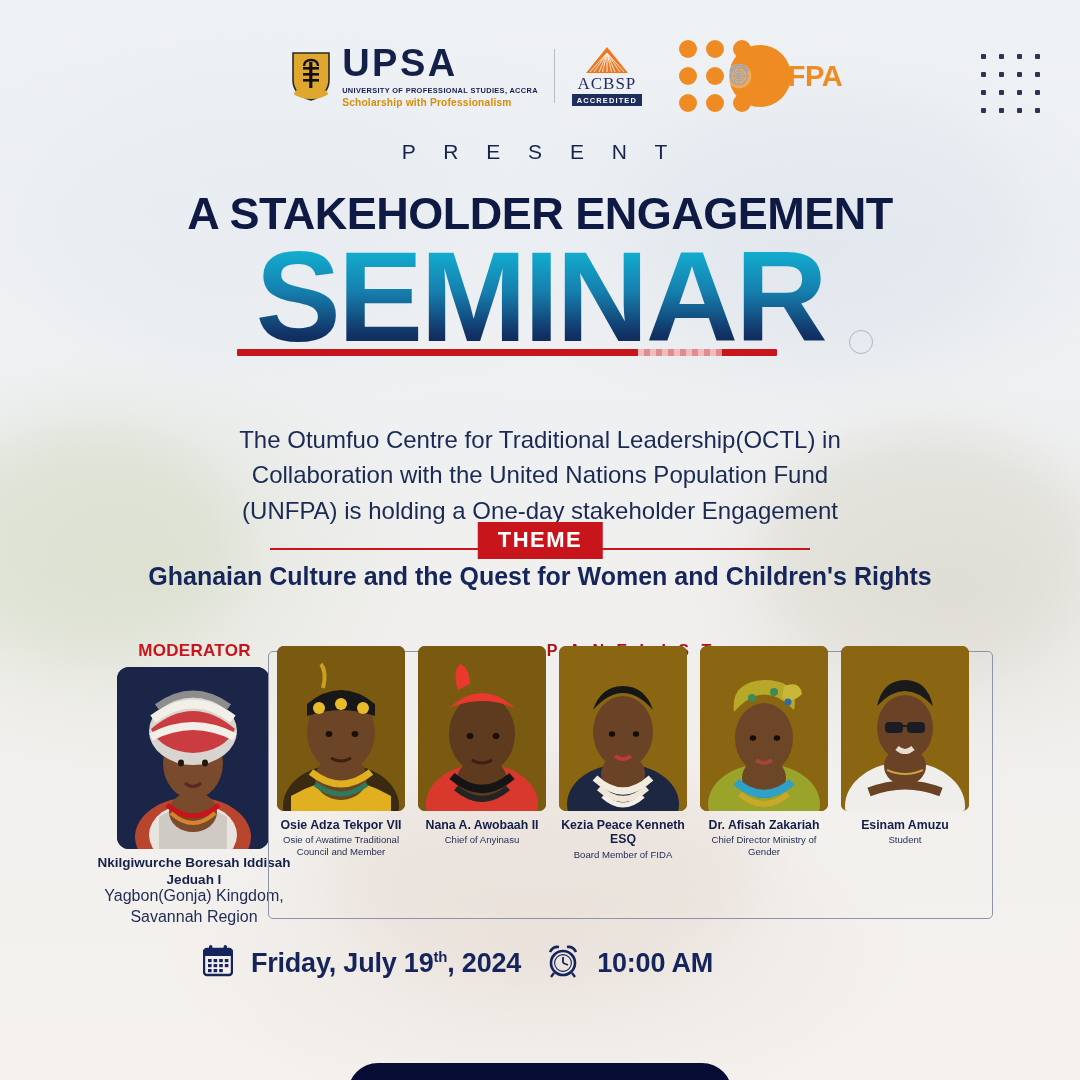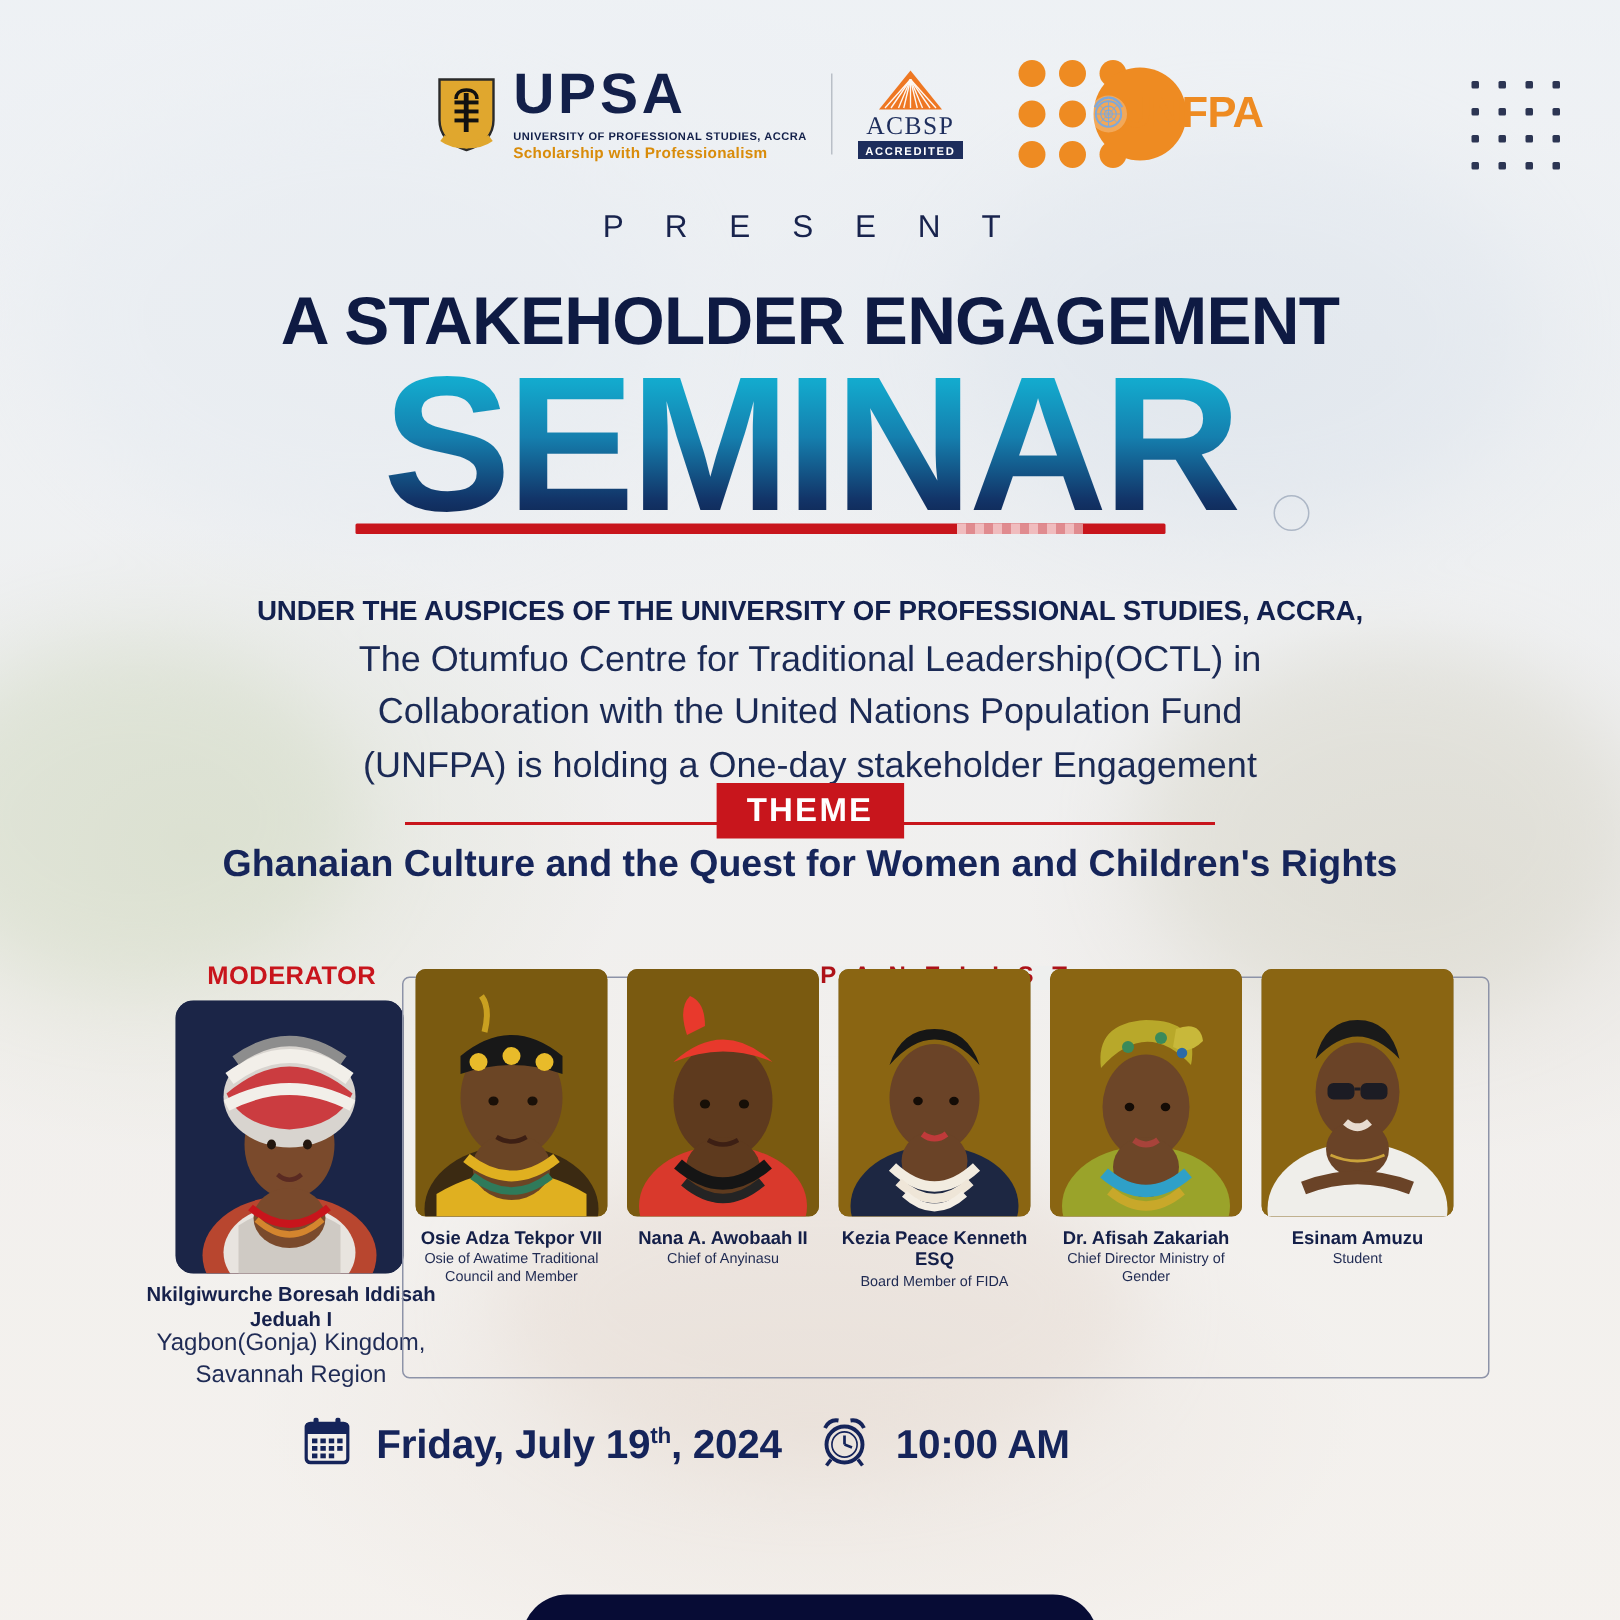--- a/index.html
+++ b/index.html
@@ -324,21 +324,20 @@
       <i></i>
   </div>
 
   <div class="present">P R E S E N T</div>
   <div class="title-1">A STAKEHOLDER ENGAGEMENT</div>
   <div class="title-2">SEMINAR</div>
   <div class="ring"></div>
   <div class="redbar"></div>
   <div class="redbar-dash"></div>
 
-  <div class="auspices">UNDER THE AUSPICES OF THE UNIVERSITY OF PROFESSIONAL STUDIES, ACCRA,</div>
   <div class="para" style="left:0;">
     <div style="width:640px;margin:0 auto;">The Otumfuo Centre for Traditional Leadership(OCTL) in Collaboration with the United Nations Population Fund (UNFPA) is holding a One-day stakeholder Engagement Seminar</div>
   </div>
 
   <div class="theme-rule"></div>
   <div class="theme-badge">THEME</div>
   <div class="theme-text">Ghanaian Culture and the Quest for Women and Children's Rights</div>
 
   <div class="mod-label">MODERATOR</div>
   <div class="mod-card">

